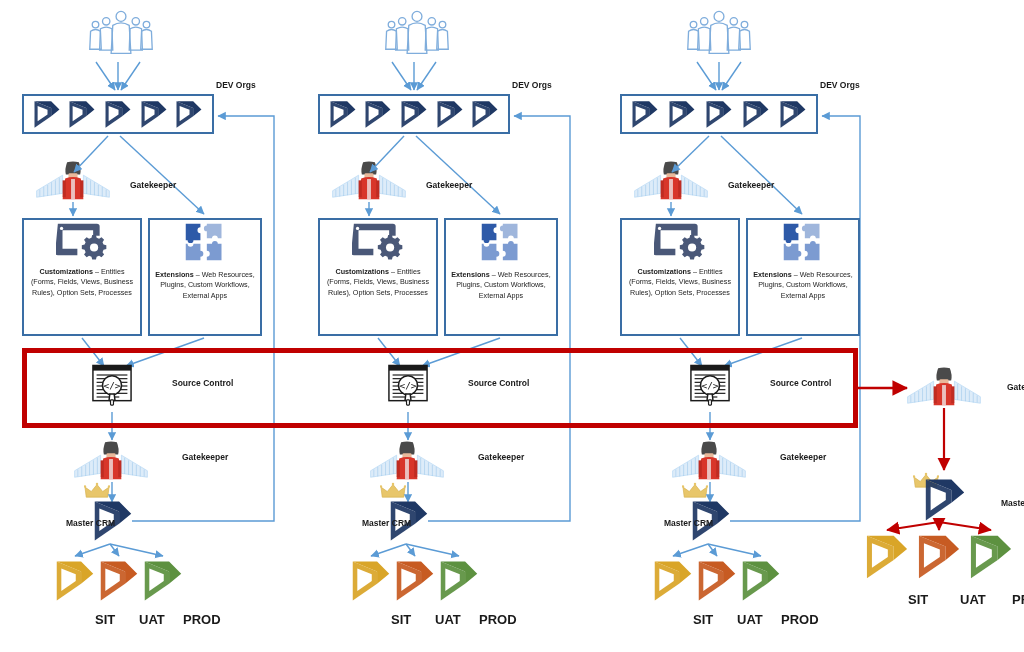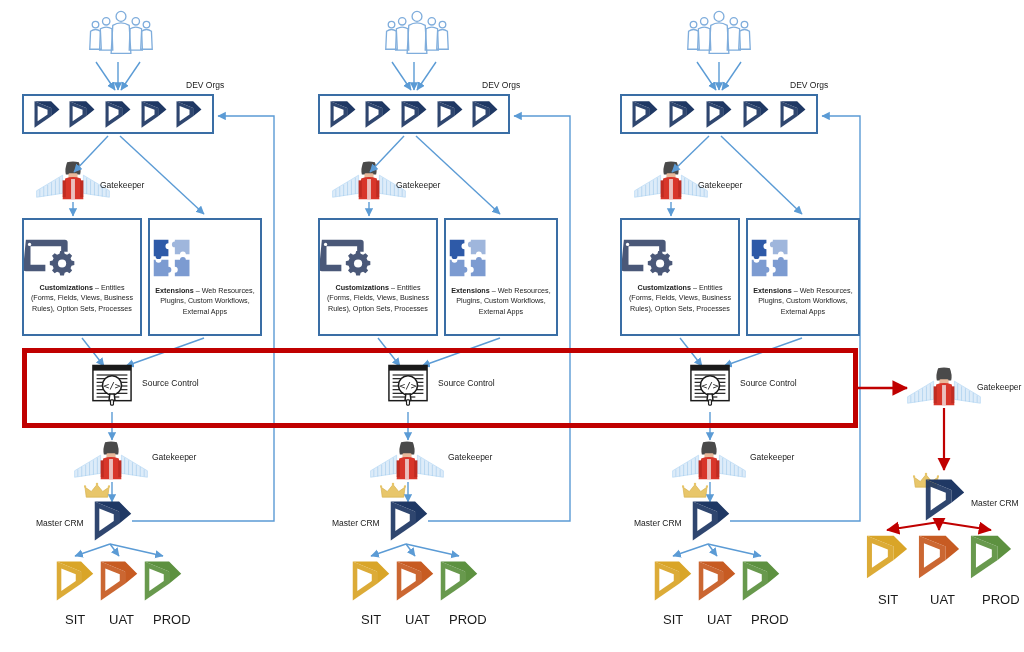--- a/index.html
+++ b/index.html
@@ -1,29 +1,29 @@
 <!DOCTYPE html>
 <html><head>
 <meta charset="utf-8">
 <style>
   html,body{margin:0;padding:0;background:#fff;}
   body{width:1024px;height:652px;overflow:hidden;font-family:"Liberation Sans",sans-serif;}
   #stage{position:relative;width:1024px;height:652px;background:#ffffff;}
 
-  .lbl{position:absolute;font-weight:normal;color:#1a1a1a;white-space:nowrap;}
+  .lbl{position:absolute;font-weight:bold;color:#1a1a1a;white-space:nowrap;margin-left:30px;}
   .lbl-sm{font-size:8.5px;}
   .lbl-xs{font-size:13px;}
 
   
   .devbox{position:absolute;border:2.5px solid #3A6EA5;background:#fff;
           display:flex;align-items:center;justify-content:space-around;padding:0 5px;box-sizing:border-box;}
 
   
   .cebox{position:absolute;border:2px solid #3A6EA5;background:#fff;box-sizing:border-box;
-         display:flex;flex-direction:column;align-items:flex-start;justify-content:flex-start;padding-top:16px;}
+         display:flex;flex-direction:column;align-items:center;justify-content:flex-start;padding-top:0;}
   .cetext{font-size:7.2px;line-height:1.45;color:#222;text-align:center;padding:0 4px;}
   .cetext b{font-weight:bold;}
 
   
   .redbox{position:absolute;border:5px solid #C00000;box-sizing:border-box;background:transparent;}
 
   
   .layer{position:absolute;left:0;top:0;width:1024px;height:652px;pointer-events:none;}
 </style>
 </head>

